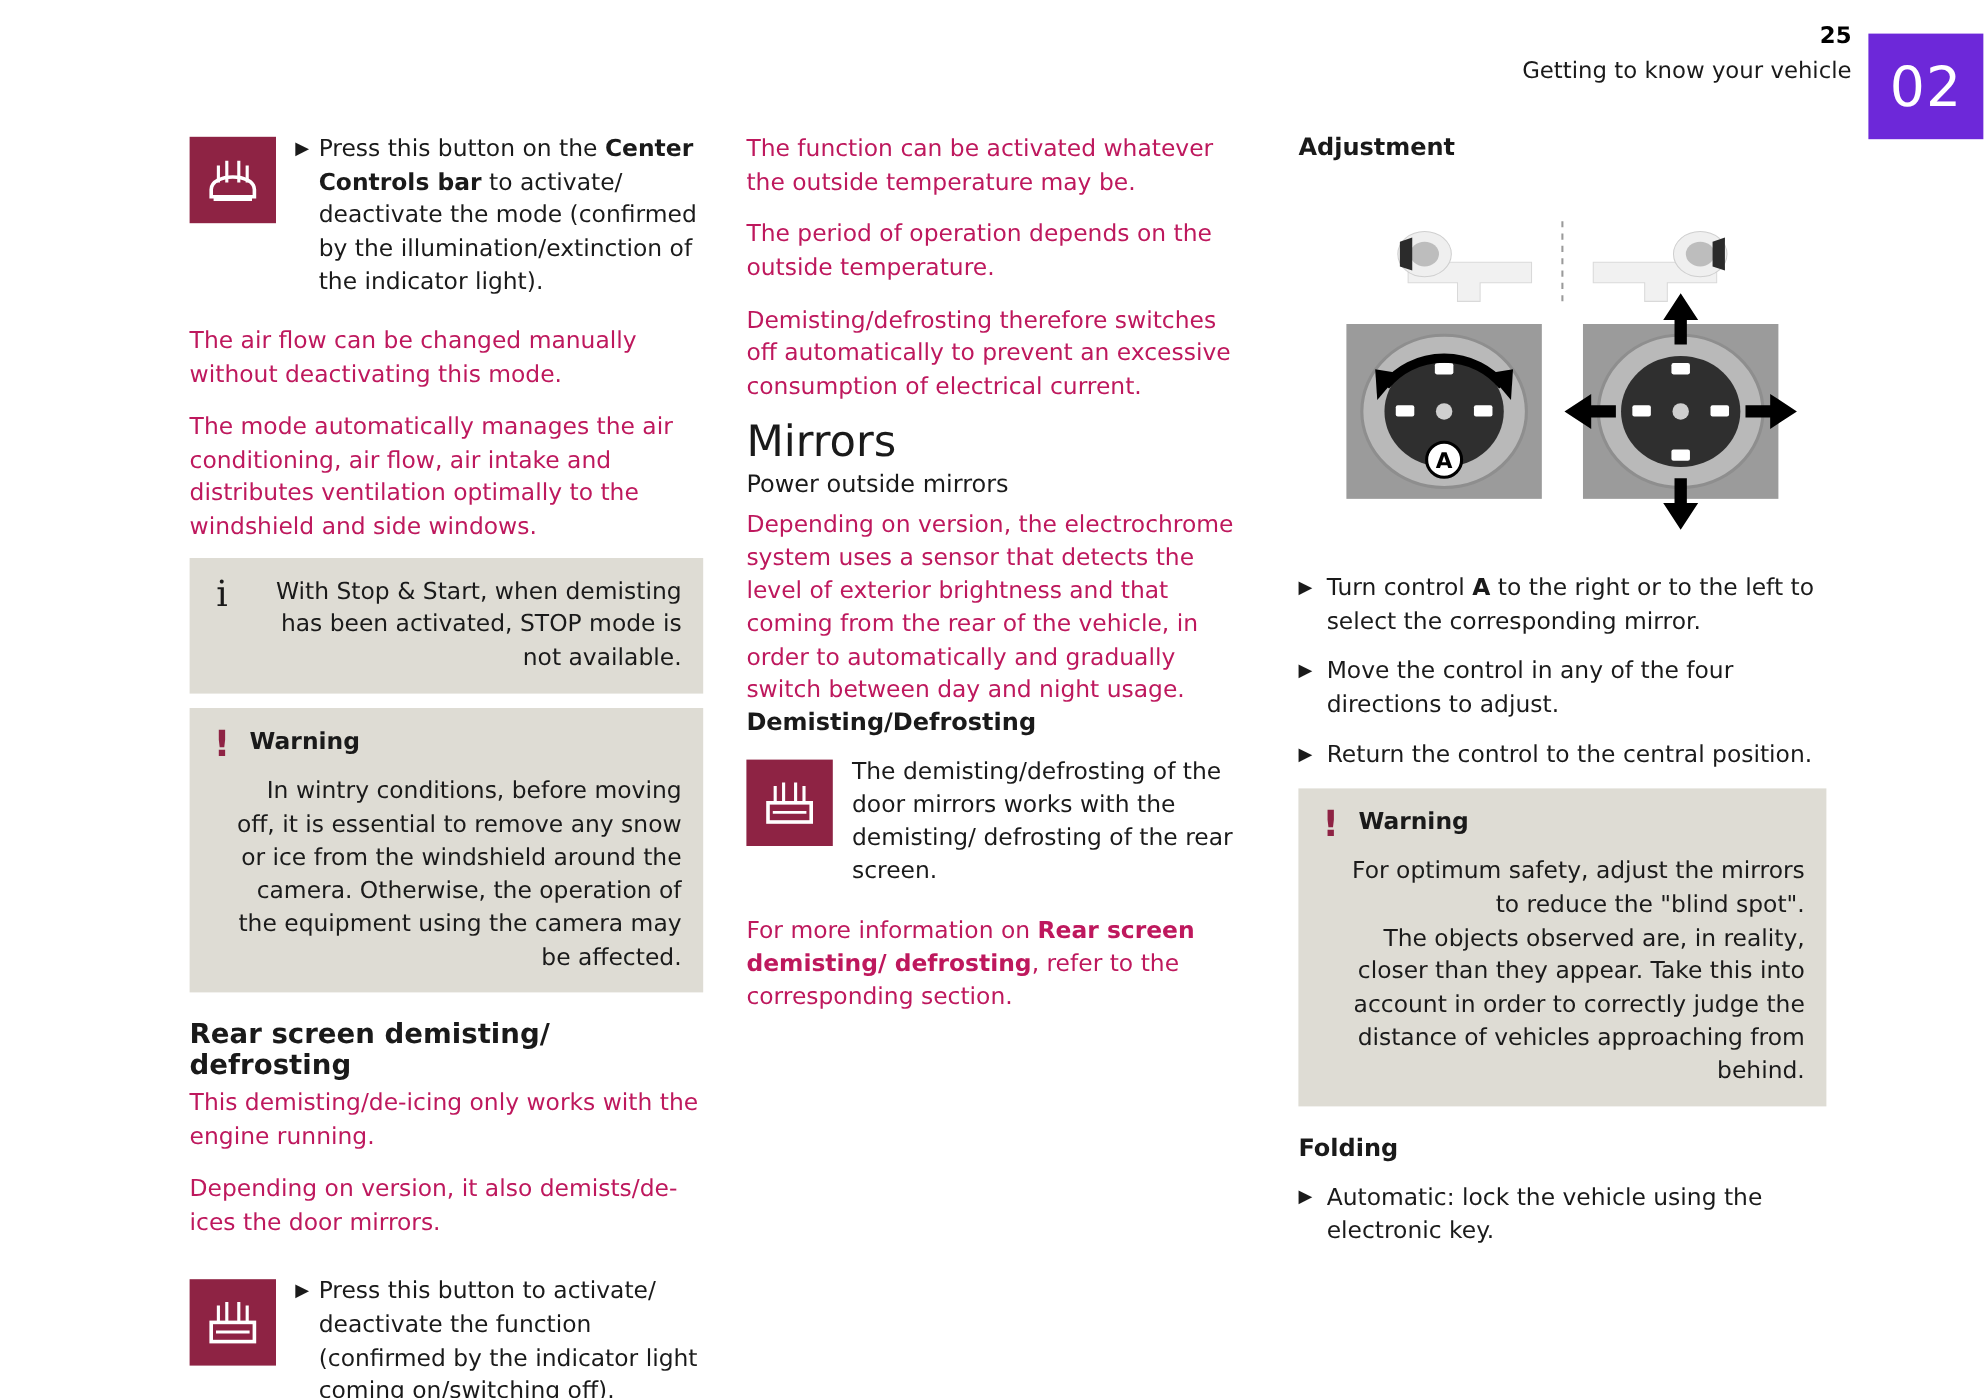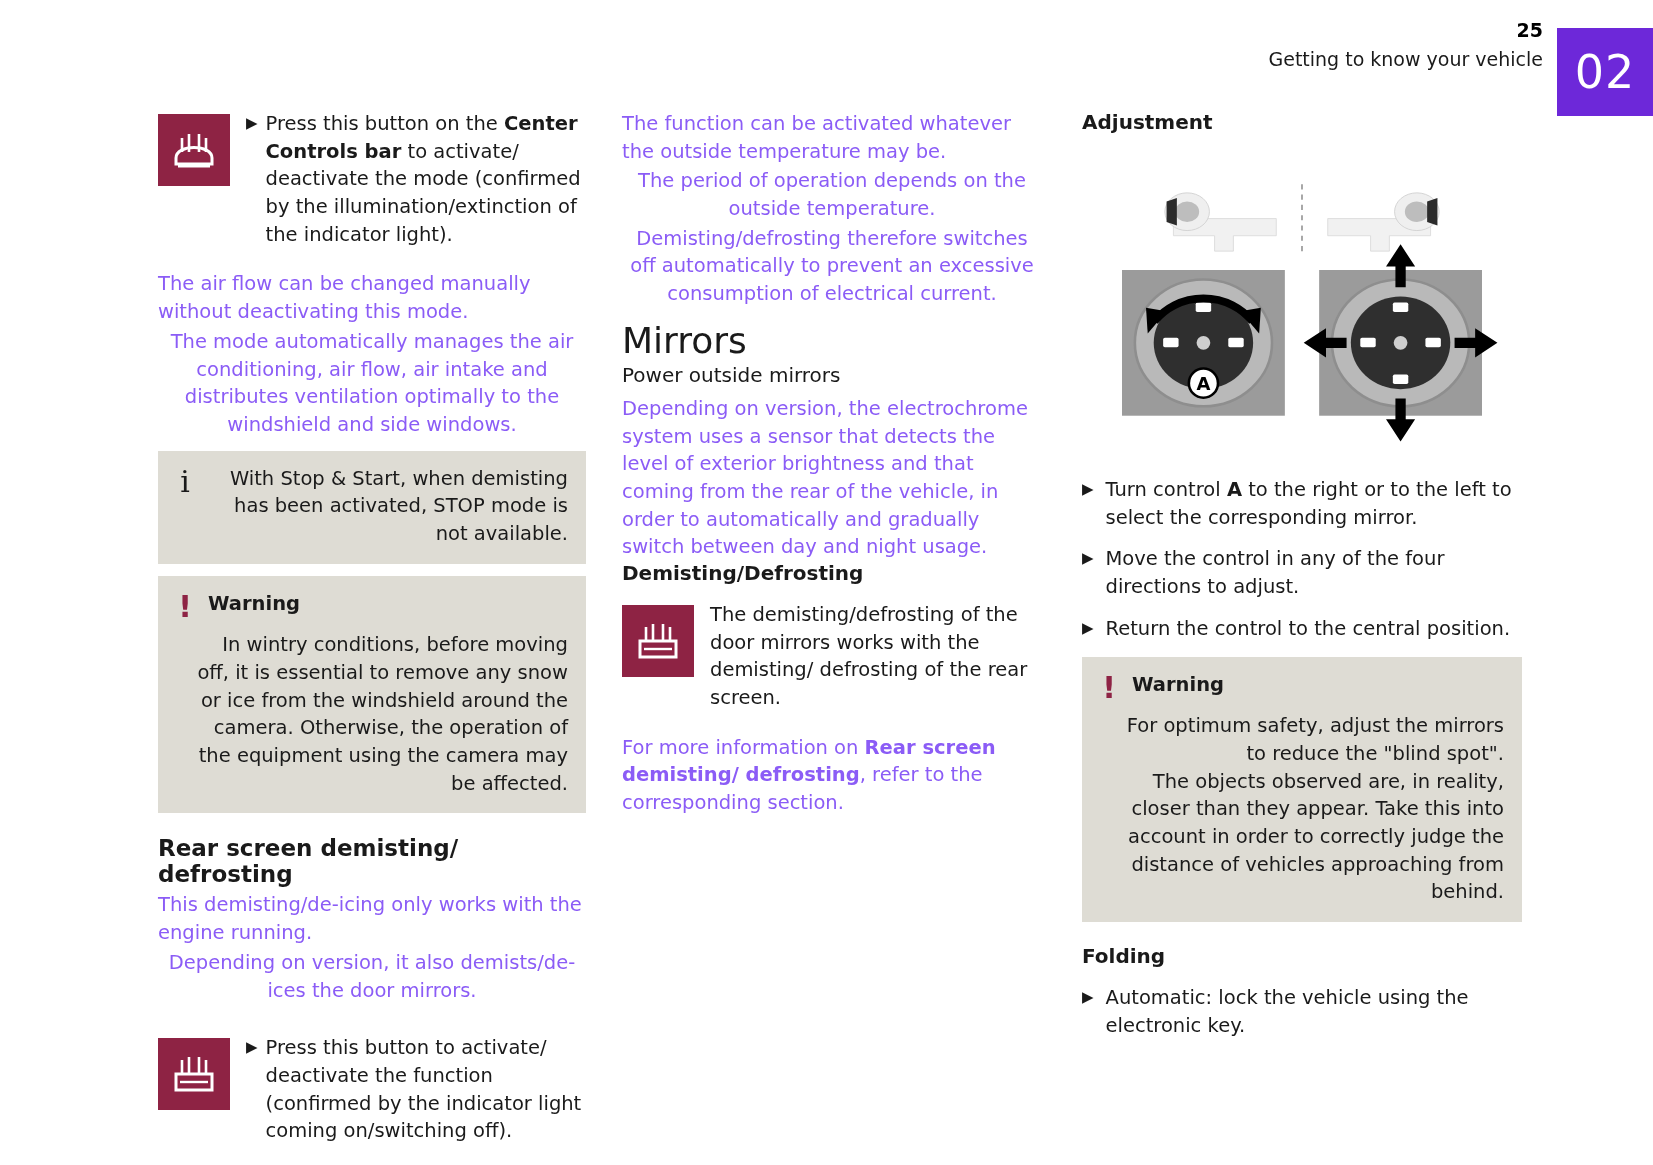--- a/index.html
+++ b/index.html
@@ -61,23 +61,23 @@
     top: 110px;
   }
   .col-1 { left: 158px;  width: 428px; }
   .col-2 { left: 622px;  width: 420px; }
   .col-3 { left: 1082px; width: 440px; }
 
   p, .para {
     font-size: 19.5px;
     line-height: 1.42;
     margin: 0 0 0 0;
-    color: #8b5cf6;
-  }
-  .para + .para { margin-top: 2px; text-align: center; }
+    color: #be185d;
+  }
+  .para + .para { margin-top: 16px; }
   .gap { height: 22px; }
   .gap-sm { height: 12px; }
   .gap-lg { height: 30px; }
 
   b, strong { font-weight: bold; }
 
   
   .icon-row {
     display: flex;
     align-items: flex-start;

